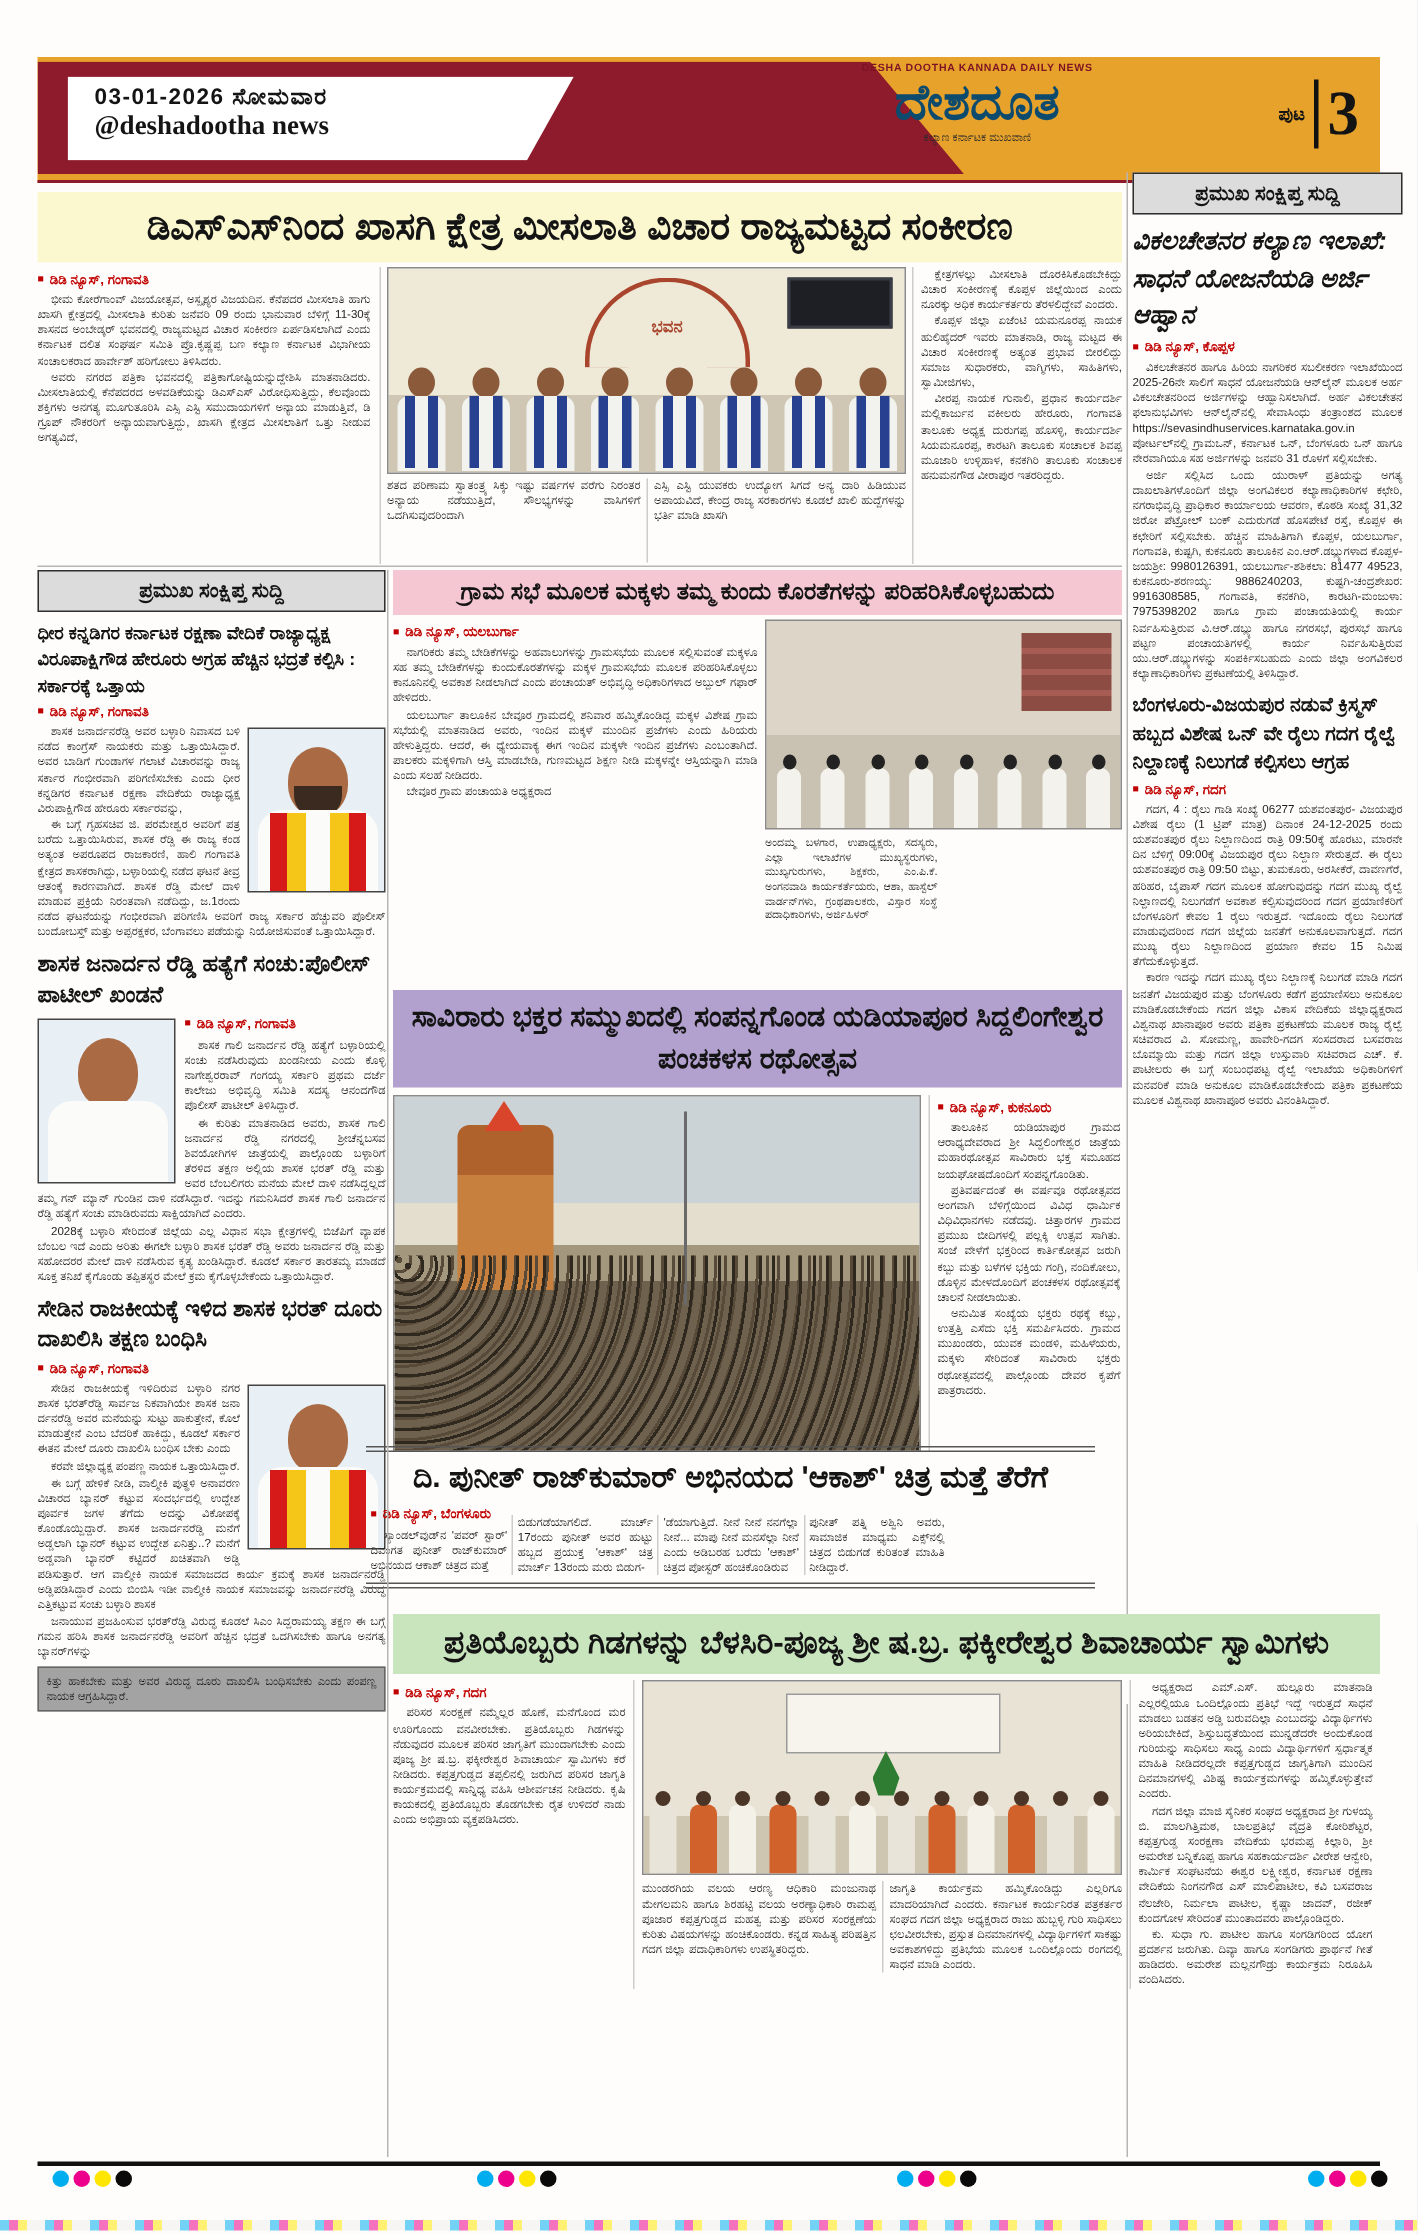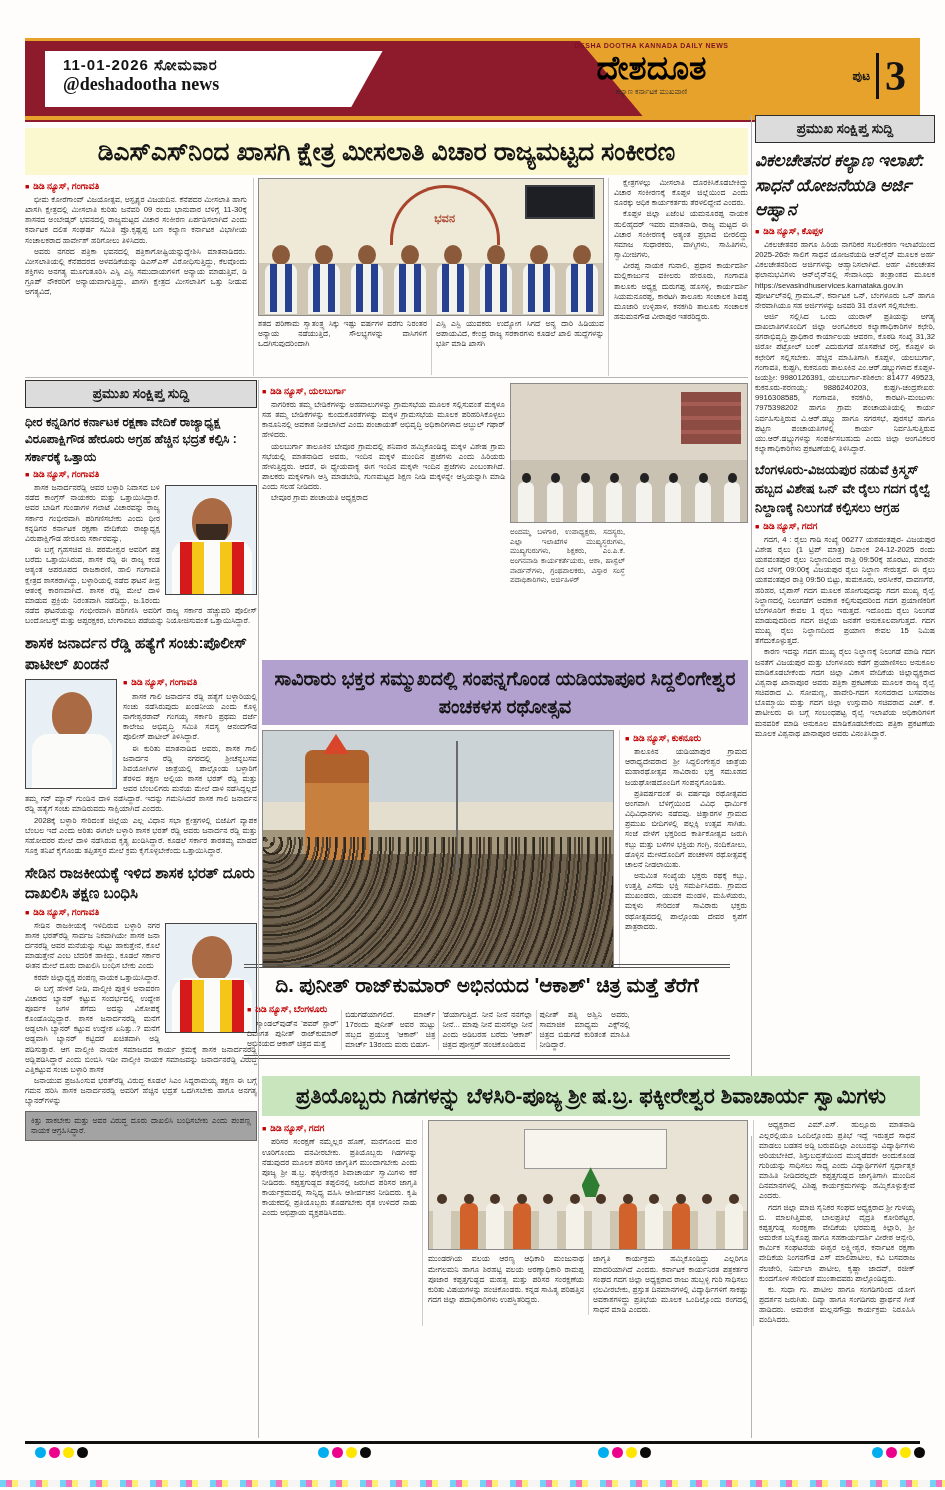--- a/index.html
+++ b/index.html
@@ -8,21 +8,21 @@
   .page { position:relative; width:945px; height:1490px; background:#fefdfb; margin:0 auto; overflow:hidden; color:#141414; }
 
   
   .masthead { position:absolute; left:25px; top:38px; width:895px; height:84px; background:#e7a22b; border-bottom:2px solid #8e1b2c; }
   .mast-maroon { position:absolute; left:0; top:3px; bottom:4px; right:0; background:#8e1b2c; clip-path:polygon(0 0,62% 0,69% 100%,0 100%); }
   .date-box { position:absolute; left:20px; top:13px; width:348px; height:56px; background:#fff; clip-path:polygon(0 0,97% 0,88% 100%,0 100%); padding:5px 14px 0 18px; }
   .date-line { font-size:15px; font-weight:bold; letter-spacing:1px; }
   .handle-line { font-size:18px; font-weight:bold; font-family:"Liberation Serif","DejaVu Serif",serif; }
   .logo-blk { position:absolute; left:55%; top:4px; width:30%; text-align:center; }
   .agency-line { font-size:7px; font-weight:bold; color:#7d1324; letter-spacing:.5px; }
-  .logo-main { font-size:33px; font-weight:bold; color:#000000; line-height:1.15; }
+  .logo-main { font-size:33px; font-weight:bold; color:#0c4a6e; line-height:1.15; }
   .logo-tag { font-size:7.5px; color:#2a2a2a; }
   .page-num { position:absolute; right:14px; top:14px; display:flex; align-items:center; gap:6px; }
   .page-lbl { font-size:12px; font-weight:bold; }
   .page-bar { width:3px; height:46px; background:#111; }
   .page-no { font-size:42px; font-weight:bold; font-family:"Liberation Serif","DejaVu Serif",serif; }
 
   
   .bd { font-size:7.7px; line-height:1.32; text-align:justify; color:#1c1c1c; }
   .bd p { text-indent:9px; margin-bottom:1px; }
   .by { display:flex; align-items:center; gap:4px; font-size:9px; font-weight:bold; color:#c00000; margin:3px 0; }
@@ -125,21 +125,21 @@
   .color-strip { position:absolute; left:0; top:1480px; width:945px; height:7px; opacity:.55; background:repeating-linear-gradient(90deg,#00aeef 0 6px,#ec008c 6px 12px,#ffe600 12px 18px,#efefef 18px 30px); }
 </style>
 </head>
 <body>
 
 <div class="page">
 
   <div class="masthead">
     <div class="mast-maroon"></div>
     <div class="date-box">
-      <div class="date-line">11-01-2026  ಸೋಮವಾರ</div>
+      <div class="date-line">03-01-2026  ಸೋಮವಾರ</div>
       <div class="handle-line">@deshadootha news</div>
     </div>
     <div class="logo-blk">
       <div class="agency-line">DESHA DOOTHA KANNADA DAILY NEWS</div>
       <div class="logo-main">ದೇಶದೂತ</div>
       <div class="logo-tag">ಕಲ್ಯಾಣ ಕರ್ನಾಟಕ ಮುಖವಾಣಿ</div>
     </div>
     <div class="page-num">
       <span class="page-lbl">ಪುಟ</span>
       <span class="page-bar"></span>
@@ -299,20 +299,21 @@
         <span>ಡಿಡಿ ನ್ಯೂಸ್, ಗದಗ</span>
       </div>
       <div class="bd">
         <p>ಗದಗ, 4 : ರೈಲು ಗಾಡಿ ಸಂಖ್ಯೆ 06277 ಯಶವಂತಪುರ- ವಿಜಯಪುರ ವಿಶೇಷ ರೈಲು (1 ಟ್ರಿಪ್ ಮಾತ್ರ) ದಿನಾಂಕ 24-12-2025 ರಂದು ಯಶವಂತಪುರ ರೈಲು ನಿಲ್ದಾಣದಿಂದ ರಾತ್ರಿ 09:50ಕ್ಕೆ ಹೊರಟು, ಮಾರನೇ ದಿನ ಬೆಳಿಗ್ಗೆ 09:00ಕ್ಕೆ ವಿಜಯಪುರ ರೈಲು ನಿಲ್ದಾಣ ಸೇರುತ್ತದೆ. ಈ ರೈಲು ಯಶವಂತಪುರ ರಾತ್ರಿ 09:50 ಬಿಟ್ಟು, ತುಮಕೂರು, ಅರಸೀಕೆರೆ, ದಾವಣಗೆರೆ, ಹರಿಹರ, ಬೈಪಾಸ್ ಗದಗ ಮೂಲಕ ಹೋಗುವುದನ್ನು ಗದಗ ಮುಖ್ಯ ರೈಲ್ವೆ ನಿಲ್ದಾಣದಲ್ಲಿ ನಿಲುಗಡೆಗೆ ಅವಕಾಶ ಕಲ್ಪಿಸುವುದರಿಂದ ಗದಗ ಪ್ರಯಾಣಿಕರಿಗೆ ಬೆಂಗಳೂರಿಗೆ ಕೇವಲ 1 ರೈಲು ಇರುತ್ತದೆ. ಇದೊಂದು ರೈಲು ನಿಲುಗಡೆ ಮಾಡುವುದರಿಂದ ಗದಗ ಜಿಲ್ಲೆಯ ಜನತೆಗೆ ಅನುಕೂಲವಾಗುತ್ತದೆ. ಗದಗ ಮುಖ್ಯ ರೈಲು ನಿಲ್ದಾಣದಿಂದ ಪ್ರಯಾಣ ಕೇವಲ 15 ನಿಮಿಷ ತೆಗೆದುಕೊಳ್ಳುತ್ತದೆ.</p>
         <p>ಕಾರಣ ಇದನ್ನು ಗದಗ ಮುಖ್ಯ ರೈಲು ನಿಲ್ದಾಣಕ್ಕೆ ನಿಲುಗಡೆ ಮಾಡಿ ಗದಗ ಜನತೆಗೆ ವಿಜಯಪುರ ಮತ್ತು ಬೆಂಗಳೂರು ಕಡೆಗೆ ಪ್ರಯಾಣಿಸಲು ಅನುಕೂಲ ಮಾಡಿಕೊಡಬೇಕೆಂದು ಗದಗ ಜಿಲ್ಲಾ ವಿಕಾಸ ವೇದಿಕೆಯ ಜಿಲ್ಲಾಧ್ಯಕ್ಷರಾದ ವಿಶ್ವನಾಥ ಖಾನಾಪೂರ ಅವರು ಪತ್ರಿಕಾ ಪ್ರಕಟಣೆಯ ಮೂಲಕ ರಾಜ್ಯ ರೈಲ್ವೆ ಸಚಿವರಾದ ವಿ. ಸೋಮಣ್ಣ, ಹಾವೇರಿ-ಗದಗ ಸಂಸದರಾದ ಬಸವರಾಜ ಬೊಮ್ಮಾಯಿ ಮತ್ತು ಗದಗ ಜಿಲ್ಲಾ ಉಸ್ತುವಾರಿ ಸಚಿವರಾದ ಎಚ್. ಕೆ. ಪಾಟೀಲರು ಈ ಬಗ್ಗೆ ಸಂಬಂಧಪಟ್ಟ ರೈಲ್ವೆ ಇಲಾಖೆಯ ಅಧಿಕಾರಿಗಳಿಗೆ ಮನವರಿಕೆ ಮಾಡಿ ಅನುಕೂಲ ಮಾಡಿಕೊಡಬೇಕೆಂದು ಪತ್ರಿಕಾ ಪ್ರಕಟಣೆಯ ಮೂಲಕ ವಿಶ್ವನಾಥ ಖಾನಾಪೂರ ಅವರು ವಿನಂತಿಸಿದ್ದಾರೆ.</p>
       </div>
     </div>
   </div>
 
   <div class="gram">
+    <div class="bar-pink">ಗ್ರಾಮ ಸಭೆ ಮೂಲಕ ಮಕ್ಕಳು ತಮ್ಮ ಕುಂದು ಕೊರತೆಗಳನ್ನು ಪರಿಹರಿಸಿಕೊಳ್ಳಬಹುದು</div>
     <div class="gram-row">
       <div class="gram-l">
         <div class="by">
           <span class="sq">■</span>
           <span>ಡಿಡಿ ನ್ಯೂಸ್, ಯಲಬುರ್ಗಾ</span>
         </div>
         <div class="bd">
           <p>ನಾಗರಿಕರು ತಮ್ಮ ಬೇಡಿಕೆಗಳನ್ನು ಅಹವಾಲುಗಳನ್ನು ಗ್ರಾಮಸಭೆಯ ಮೂಲಕ ಸಲ್ಲಿಸುವಂತೆ ಮಕ್ಕಳೂ ಸಹ ತಮ್ಮ ಬೇಡಿಕೆಗಳನ್ನು ಕುಂದುಕೊರತೆಗಳನ್ನು ಮಕ್ಕಳ ಗ್ರಾಮಸಭೆಯ ಮೂಲಕ ಪರಿಹರಿಸಿಕೊಳ್ಳಲು ಕಾನೂನಿನಲ್ಲಿ ಅವಕಾಶ ನೀಡಲಾಗಿದೆ ಎಂದು ಪಂಚಾಯತ್ ಅಭಿವೃದ್ಧಿ ಅಧಿಕಾರಿಗಳಾದ ಅಬ್ದುಲ್ ಗಫಾರ್ ಹೇಳಿದರು.</p>
           <p>ಯಲಬುರ್ಗಾ ತಾಲೂಕಿನ ಬೇವೂರ ಗ್ರಾಮದಲ್ಲಿ ಶನಿವಾರ ಹಮ್ಮಿಕೊಂಡಿದ್ದ ಮಕ್ಕಳ ವಿಶೇಷ ಗ್ರಾಮ ಸಭೆಯಲ್ಲಿ ಮಾತನಾಡಿದ ಅವರು, ಇಂದಿನ ಮಕ್ಕಳೆ ಮುಂದಿನ ಪ್ರಜೆಗಳು ಎಂದು ಹಿರಿಯರು ಹೇಳುತ್ತಿದ್ದರು. ಆದರೆ, ಈ ಧ್ಯೇಯವಾಕ್ಯ ಈಗ ಇಂದಿನ ಮಕ್ಕಳೇ ಇಂದಿನ ಪ್ರಜೆಗಳು ಎಂಬಂತಾಗಿದೆ. ಪಾಲಕರು ಮಕ್ಕಳಿಗಾಗಿ ಆಸ್ತಿ ಮಾಡಬೇಡಿ, ಗುಣಮಟ್ಟದ ಶಿಕ್ಷಣ ನೀಡಿ ಮಕ್ಕಳನ್ನೇ ಆಸ್ತಿಯನ್ನಾಗಿ ಮಾಡಿ ಎಂದು ಸಲಹೆ ನೀಡಿದರು.</p>
           <p>ಬೇವೂರ ಗ್ರಾಮ ಪಂಚಾಯತಿ ಅಧ್ಯಕ್ಷರಾದ</p>

